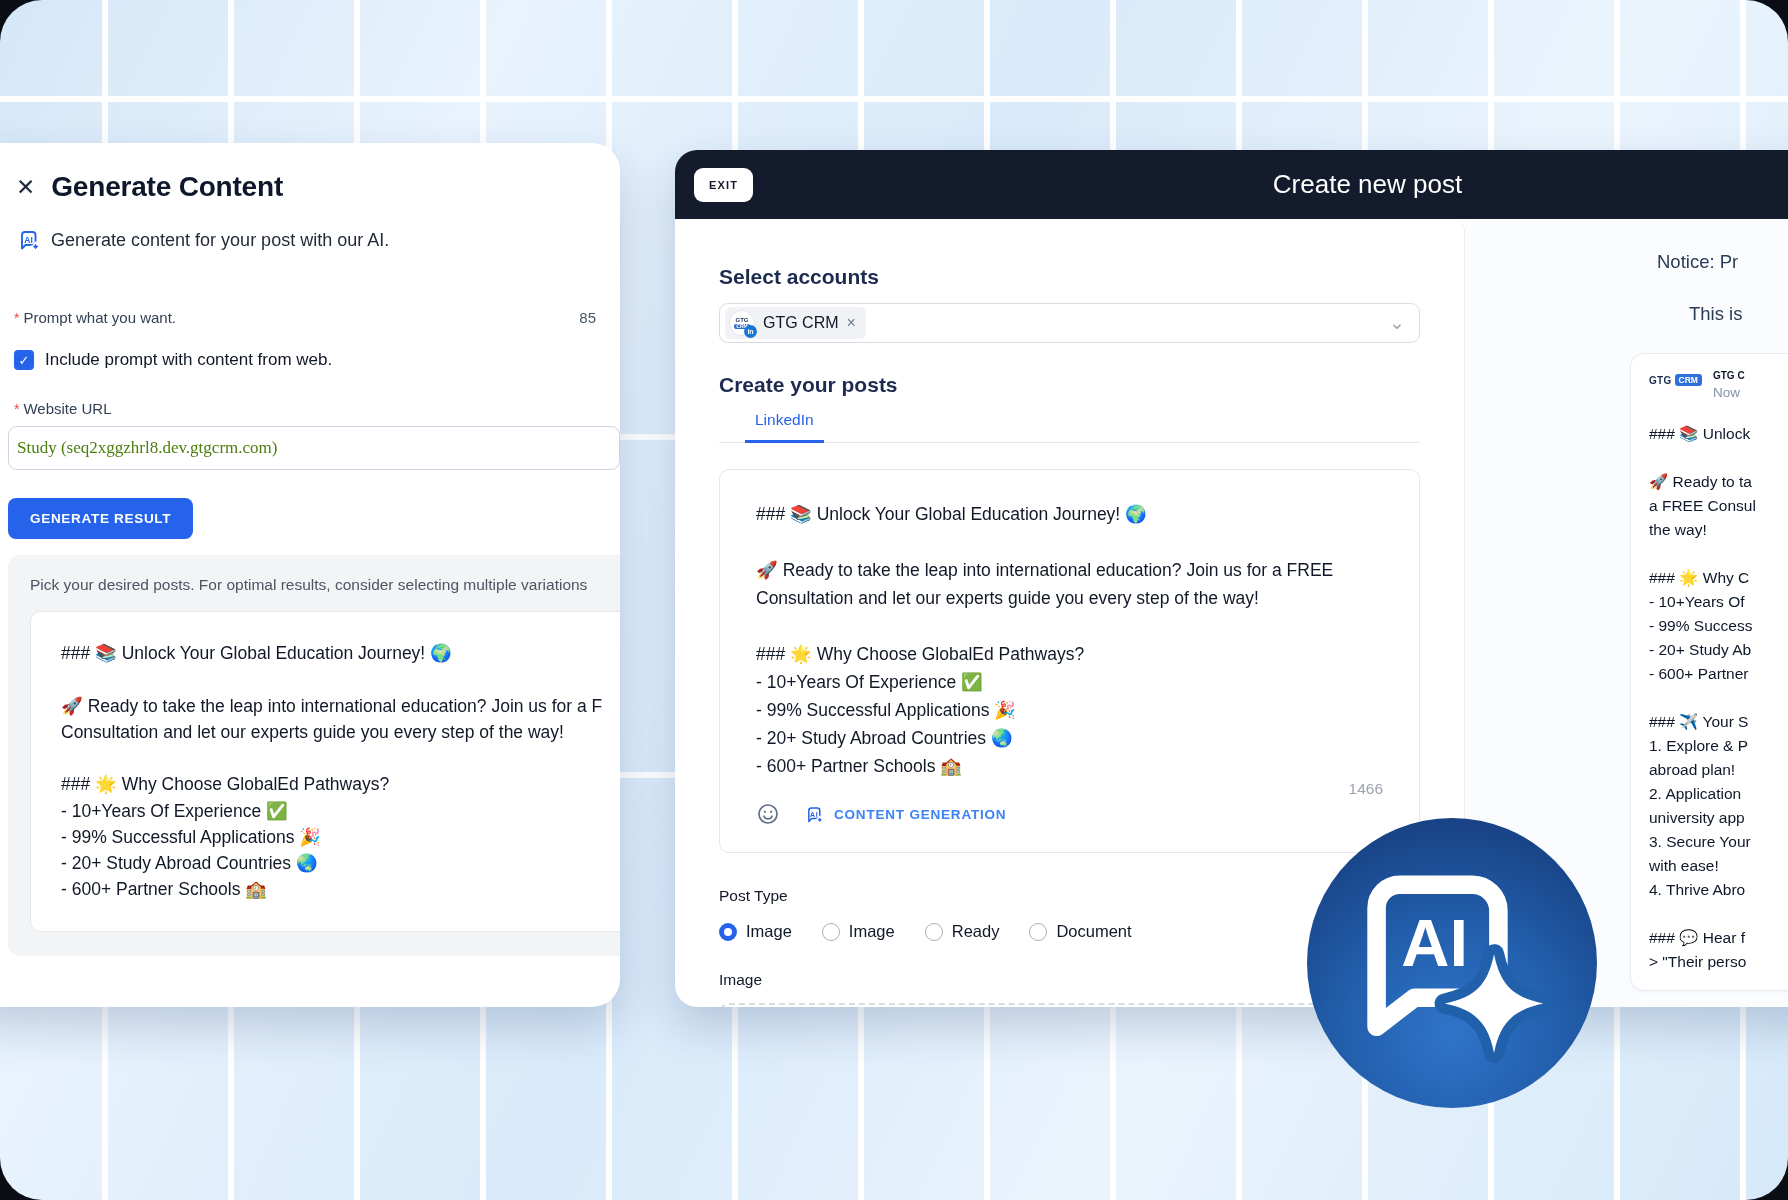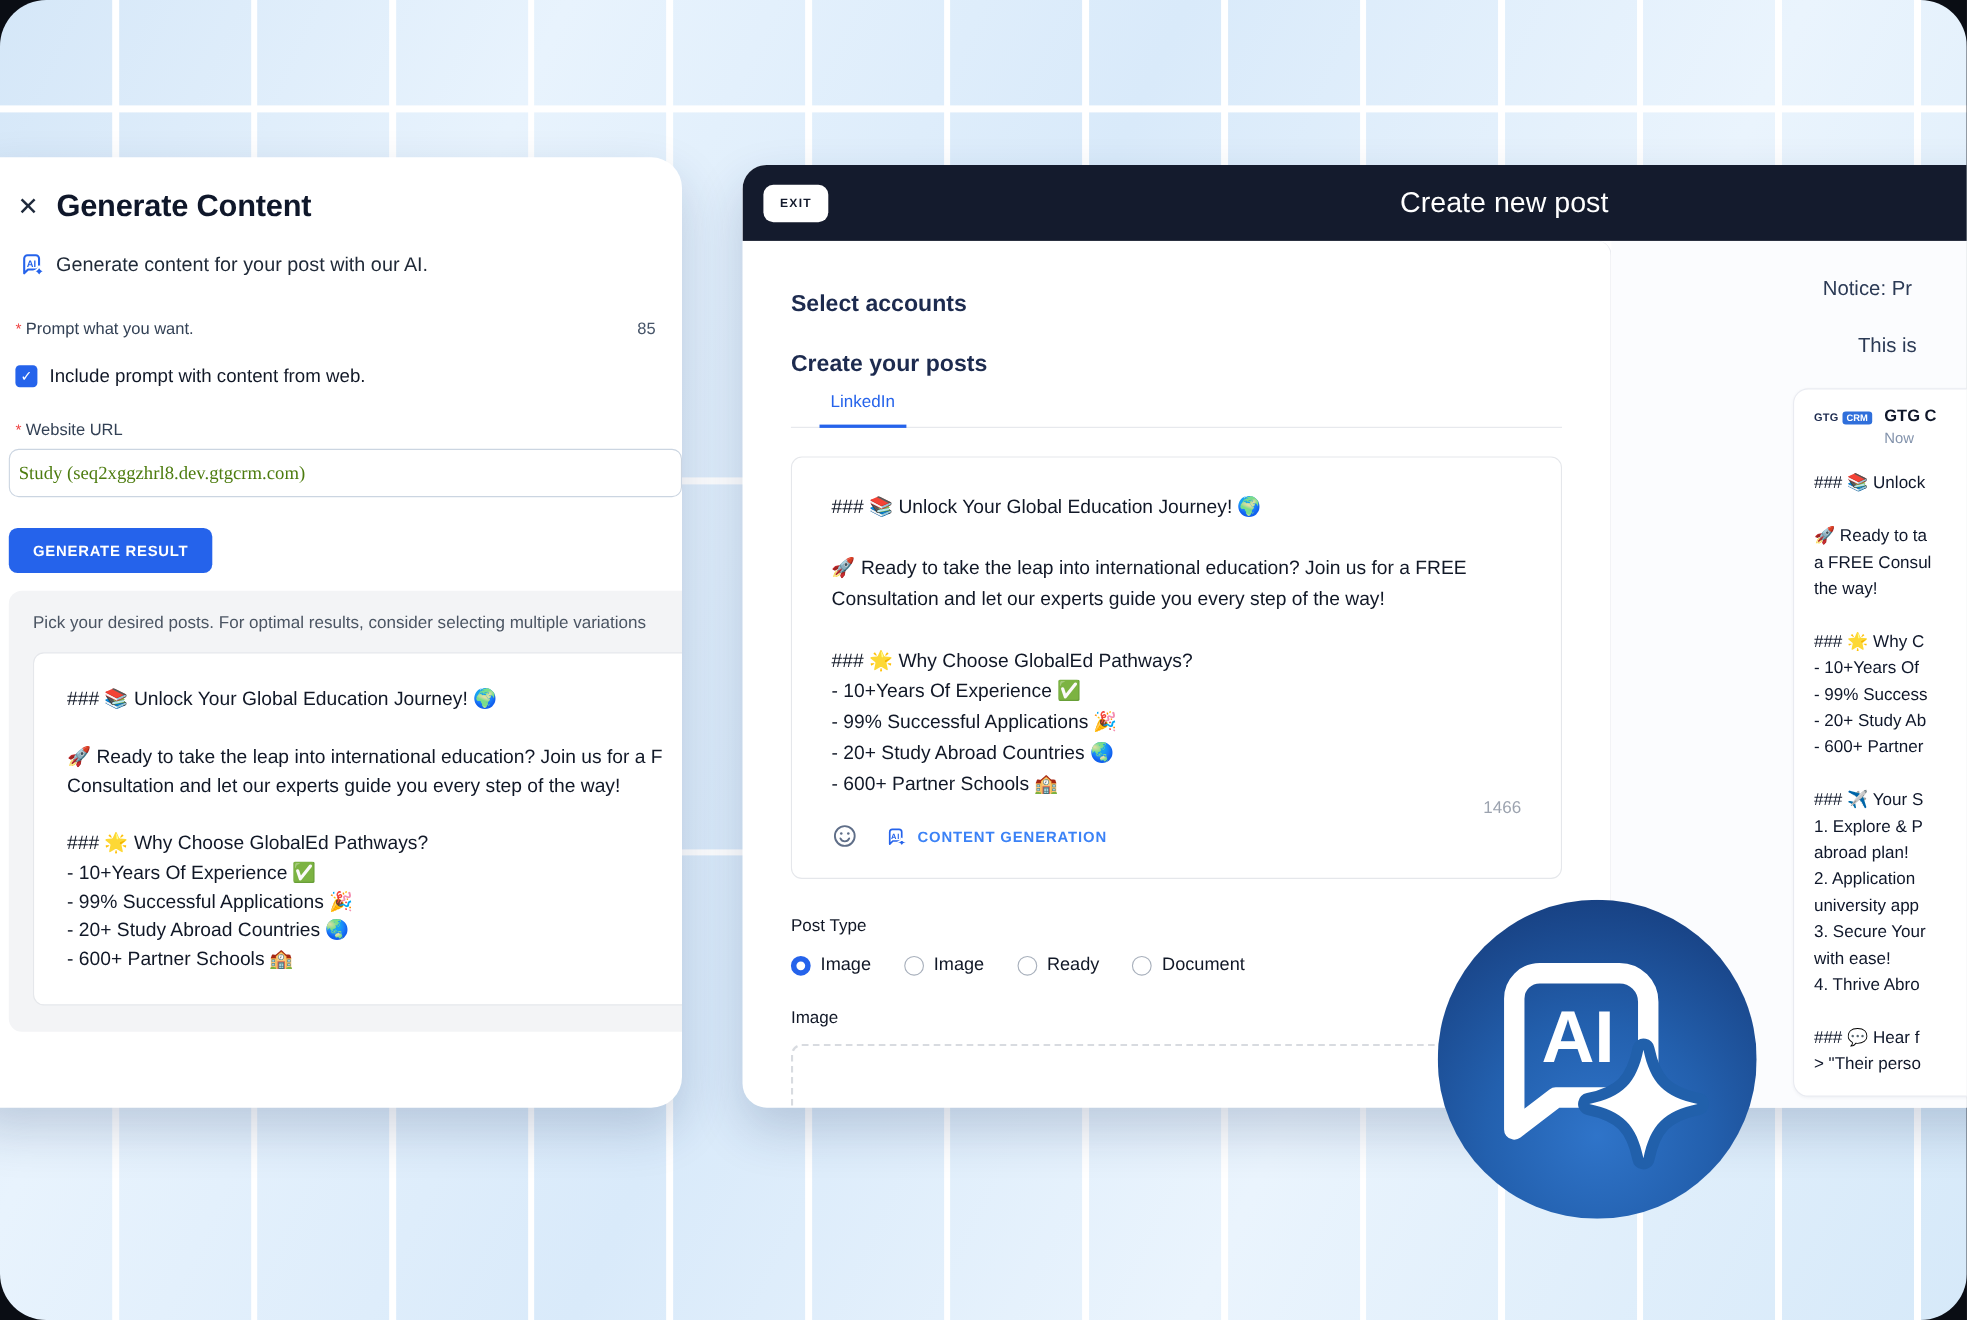--- a/index.html
+++ b/index.html
@@ -23,21 +23,21 @@
     background:#ffffff; border-radius:28px; overflow:hidden;
     box-shadow:0 20px 45px rgba(23,52,98,.20);
     padding:28px 0 0 38px;
   }
   .gp-title-row { display:flex; align-items:center; gap:16px; margin-left:8px; }
   .gp-close { font-size:23px; color:#1e293b; line-height:1; cursor:pointer; }
   .gp-title { font-size:28px; font-weight:800; color:#0f172a; letter-spacing:-.2px; }
   .gp-subtitle-row { display:flex; align-items:center; gap:9px; margin:24px 0 0 8px; }
   .gp-subtitle { font-size:18px; color:#1f2937; }
   .gp-label-row { display:flex; align-items:flex-end; justify-content:space-between; margin:38px 24px 0 6px; }
-  .field-label { font-size:15px; color:#334155; }
+  .field-label { font-size:15px; color:#334155;margin-top:18px; }
   .req { color:#ef4444; margin-right:4px; font-size:14px; }
   .gp-count { font-size:15px; color:#475569; }
   .gp-textarea {
     margin-top:9px; width:612px; height:122px; border:1px solid #cbd5e1; border-radius:9px;
     padding:15px 20px; font-size:18px; line-height:1.45; color:#111827; white-space:pre; overflow:hidden;
   }
   .gp-check-row { display:flex; align-items:center; gap:11px; margin:24px 0 0 6px; }
   .checkbox { width:20px; height:20px; border-radius:4px; background:#2563eb; color:#fff;
     display:flex; align-items:center; justify-content:center; font-size:13px; font-weight:700; }
   .gp-check-label { font-size:17px; color:#111827; }
@@ -116,21 +116,21 @@
   
   .pm-side { flex:1; background:#fbfcfe; padding-top:32px; }
   .side-notice { margin-left:192px; font-size:18.5px; color:#2b3a55; white-space:nowrap; }
   .side-this { margin:30px 0 0 224px; font-size:18.5px; color:#2b3a55; white-space:nowrap; }
   .preview-card { margin:28px 0 0 165px; width:430px; background:#fff; border:1px solid #e9ebf1;
     border-radius:14px; padding:16px 18px; box-shadow:0 1px 3px rgba(20,40,80,.05); }
   .pc-head { display:flex; align-items:flex-start; gap:11px; }
   .pc-logo { display:flex; align-items:center; gap:3px; margin-top:4px; }
   .pc-logo .g { font-size:10px; font-weight:800; color:#1d2b4f; letter-spacing:.3px; }
   .pc-logo .c { font-size:8.5px; font-weight:700; color:#fff; background:#2f6fdb; border-radius:3px; padding:1px 4px; }
-  .pc-name { font-size:15px; font-weight:600; color:#0f172a; }
+  .pc-name { font-size:10px; font-weight:600; color:#0f172a; }
   .pc-time { margin-top:4px; font-size:13.5px; color:#8292ab; }
   .pc-text { margin-top:22px; font-size:15.5px; line-height:1.55; color:#0f172a; white-space:pre; }
 
   
   .ai-badge { position:absolute; left:1307px; top:818px; width:290px; height:290px; }
 
   .icon-inline { flex:0 0 auto; display:block; }
 </style>
 </head>
 <body>
@@ -185,20 +185,34 @@
   <div class="post-modal">
     <div class="pm-header">
       <button class="pm-exit">EXIT</button>
       <div class="pm-title">Create new post</div>
     </div>
 
     <div class="pm-body">
       <div class="pm-main">
 
         <div class="pm-h2 select-accounts-h">Select accounts</div>
+        <div class="account-select">
+          <div class="account-chip">
+            <span class="chip-avatar">
+              <span class="chip-logo">
+                <span class="g">GTG</span>
+                <span class="c">CRM</span>
+              </span>
+              <span class="li-badge">in</span>
+            </span>
+            <span class="chip-name">GTG CRM</span>
+            <span class="chip-x">×</span>
+          </div>
+          <span class="select-chevron">⌄</span>
+        </div>
 
         <div class="pm-h2 create-posts-h">Create your posts</div>
         <div class="tab-row">
           <span class="tab">LinkedIn</span>
         </div>
 
         <div class="editor-box">
           <div class="editor-text">### 📚 Unlock Your Global Education Journey! 🌍
 
 🚀 Ready to take the leap into international education? Join us for a FREE Consultation and let our experts guide you every step of the way!

